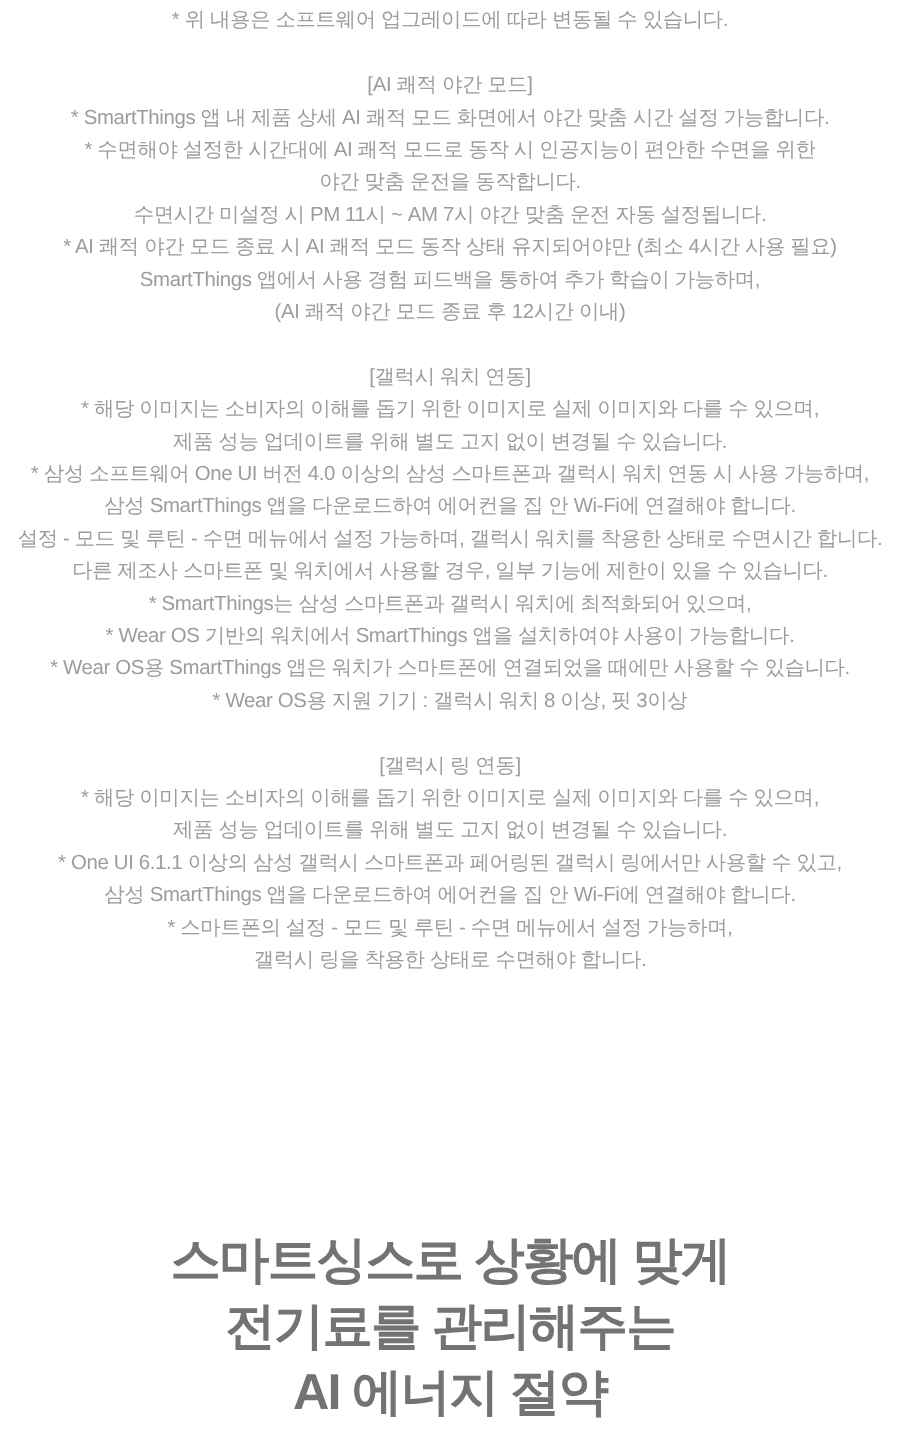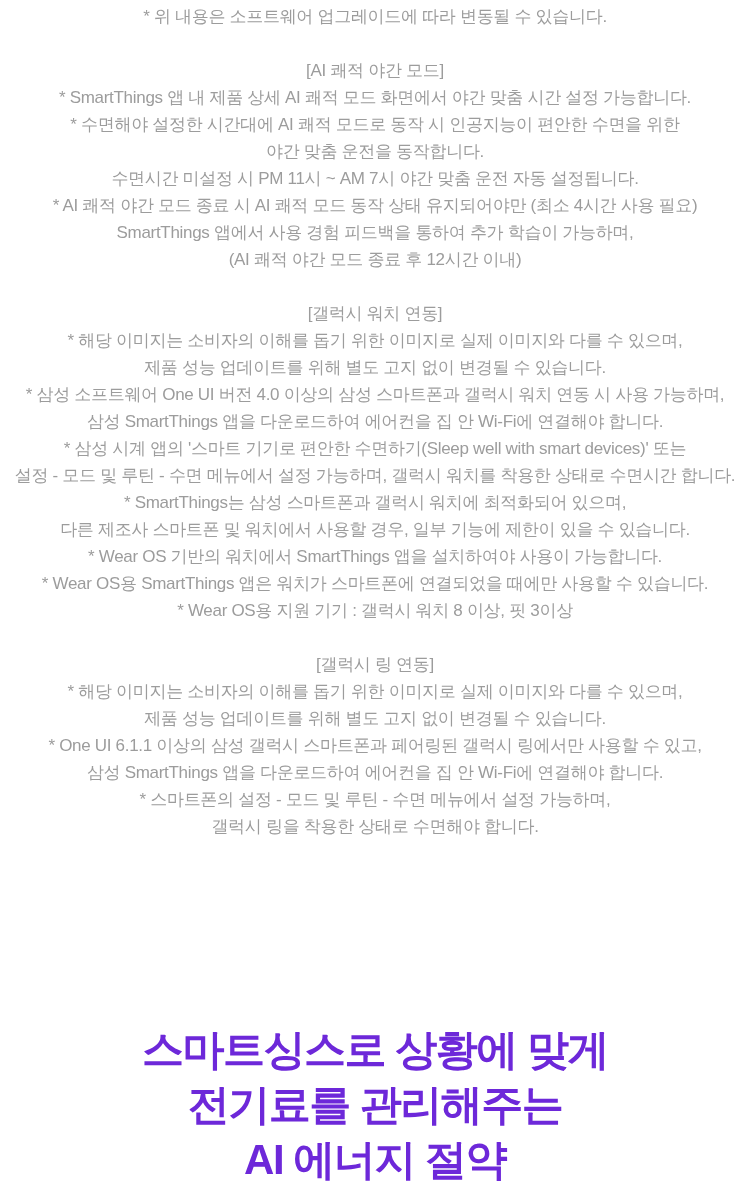--- a/index.html
+++ b/index.html
@@ -23,21 +23,21 @@
     letter-spacing: -0.3px;
   }
   .legal-notes .line { white-space: nowrap; }
   .note-section { margin-top: 27px; }
   .section-title { white-space: nowrap; }
   .headline {
     position: absolute;
     top: 1022px; left: 0;
     width: 100%;
     text-align: center;
-    color: #6d28d9;
+    color: #737373;
     font-weight: 700;
     font-size: 42px;
     line-height: 55px;
     letter-spacing: -1.5px;
   }
   .headline .line { white-space: nowrap; }
 </style>
 </head>
 <body>
 
@@ -57,24 +57,23 @@
       <div class="line">SmartThings 앱에서 사용 경험 피드백을 통하여 추가 학습이 가능하며,</div>
       <div class="line">(AI 쾌적 야간 모드 종료 후 12시간 이내)</div>
     </div>
 
     <div class="note-section">
       <div class="line section-title">[갤럭시 워치 연동]</div>
       <div class="line">* 해당 이미지는 소비자의 이해를 돕기 위한 이미지로 실제 이미지와 다를 수 있으며,</div>
       <div class="line">제품 성능 업데이트를 위해 별도 고지 없이 변경될 수 있습니다.</div>
       <div class="line">* 삼성 소프트웨어 One UI 버전 4.0 이상의 삼성 스마트폰과 갤럭시 워치 연동 시 사용 가능하며,</div>
       <div class="line">삼성 SmartThings 앱을 다운로드하여 에어컨을 집 안 Wi-Fi에 연결해야 합니다.</div>
-      <div class="line">* 삼성 시계 앱의 '스마트 기기로 편안한 수면하기(Sleep well with smart devices)' 또는</div>
       <div class="line">설정 - 모드 및 루틴 - 수면 메뉴에서 설정 가능하며, 갤럭시 워치를 착용한 상태로 수면시간 합니다.</div>
+      <div class="line">다른 제조사 스마트폰 및 워치에서 사용할 경우, 일부 기능에 제한이 있을 수 있습니다.</div>
       <div class="line">* SmartThings는 삼성 스마트폰과 갤럭시 워치에 최적화되어 있으며,</div>
-      <div class="line">다른 제조사 스마트폰 및 워치에서 사용할 경우, 일부 기능에 제한이 있을 수 있습니다.</div>
       <div class="line">* Wear OS 기반의 워치에서 SmartThings 앱을 설치하여야 사용이 가능합니다.</div>
       <div class="line">* Wear OS용 SmartThings 앱은 워치가 스마트폰에 연결되었을 때에만 사용할 수 있습니다.</div>
       <div class="line">* Wear OS용 지원 기기 : 갤럭시 워치 8 이상, 핏 3이상</div>
     </div>
 
     <div class="note-section">
       <div class="line section-title">[갤럭시 링 연동]</div>
       <div class="line">* 해당 이미지는 소비자의 이해를 돕기 위한 이미지로 실제 이미지와 다를 수 있으며,</div>
       <div class="line">제품 성능 업데이트를 위해 별도 고지 없이 변경될 수 있습니다.</div>
       <div class="line">* One UI 6.1.1 이상의 삼성 갤럭시 스마트폰과 페어링된 갤럭시 링에서만 사용할 수 있고,</div>

